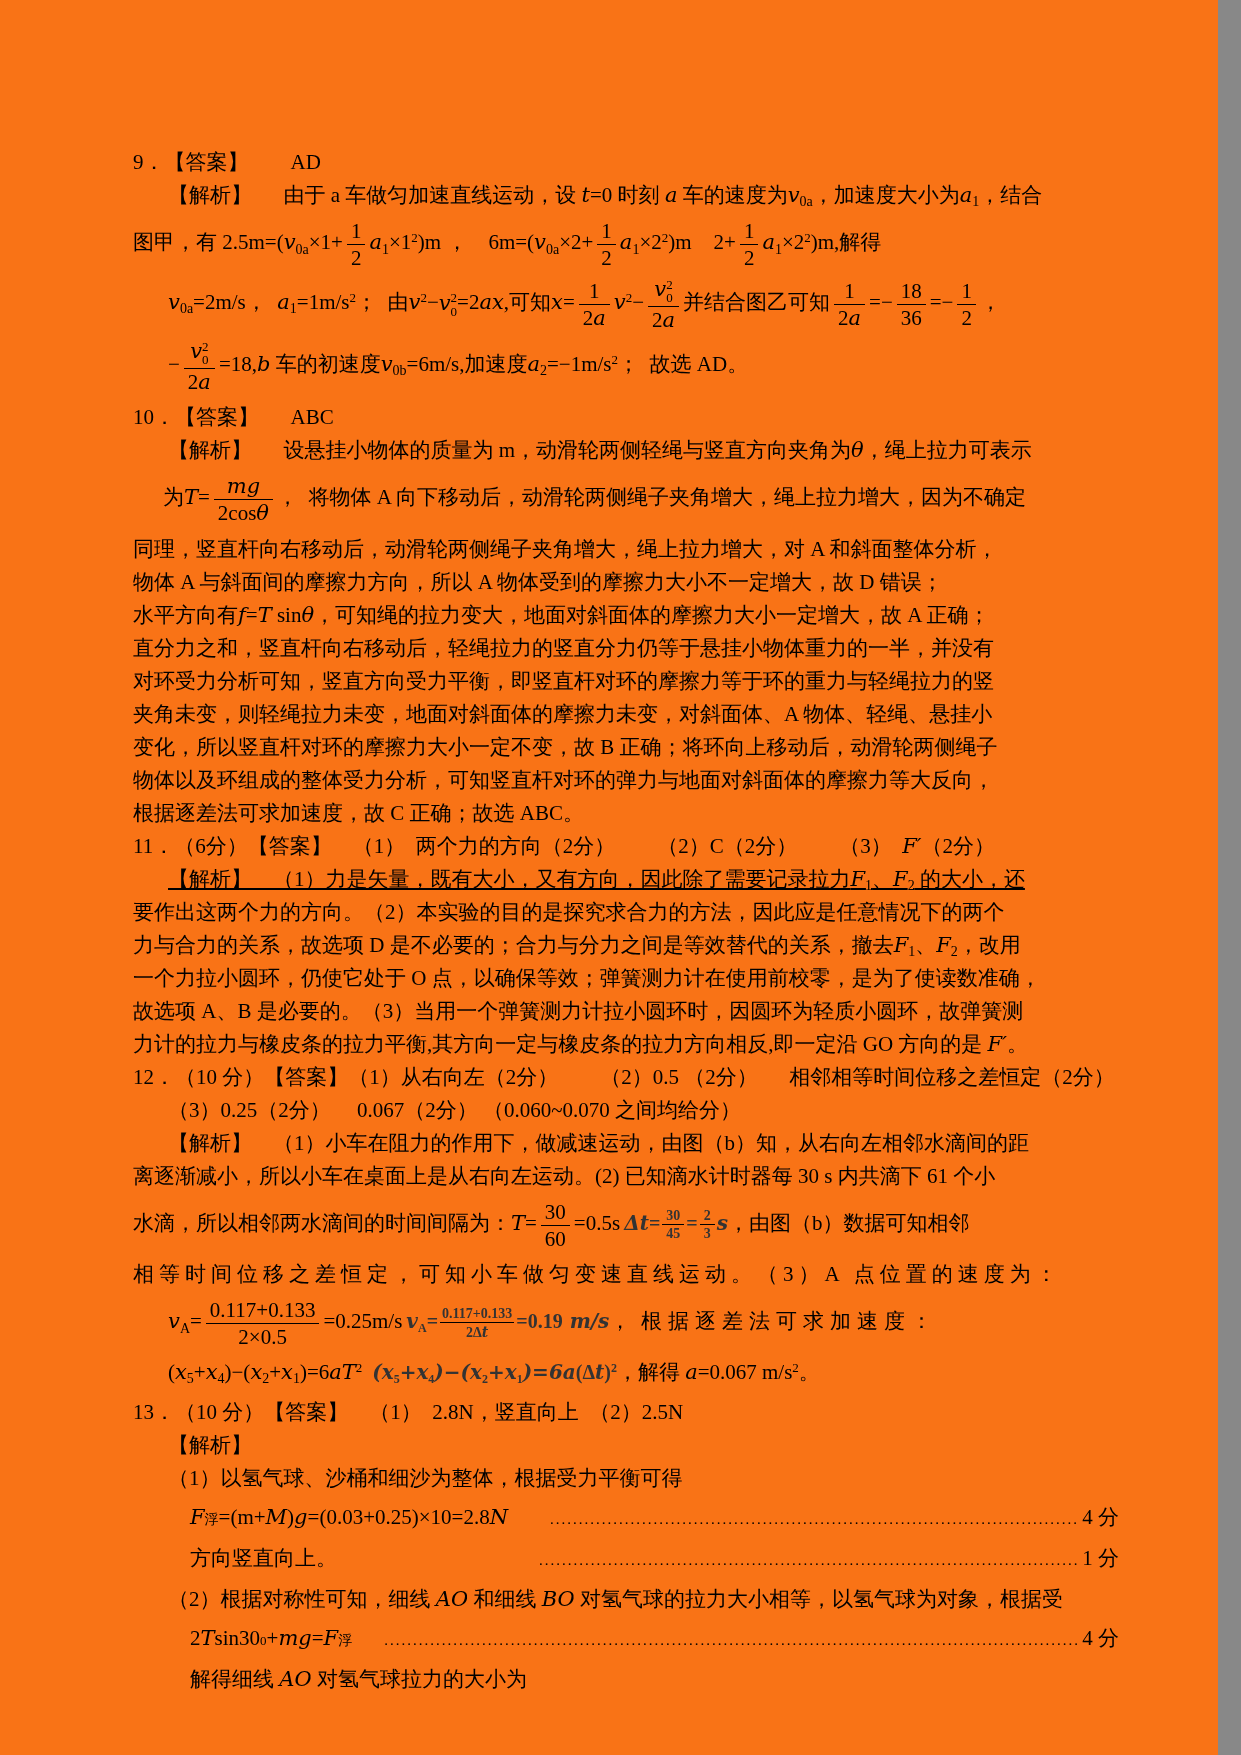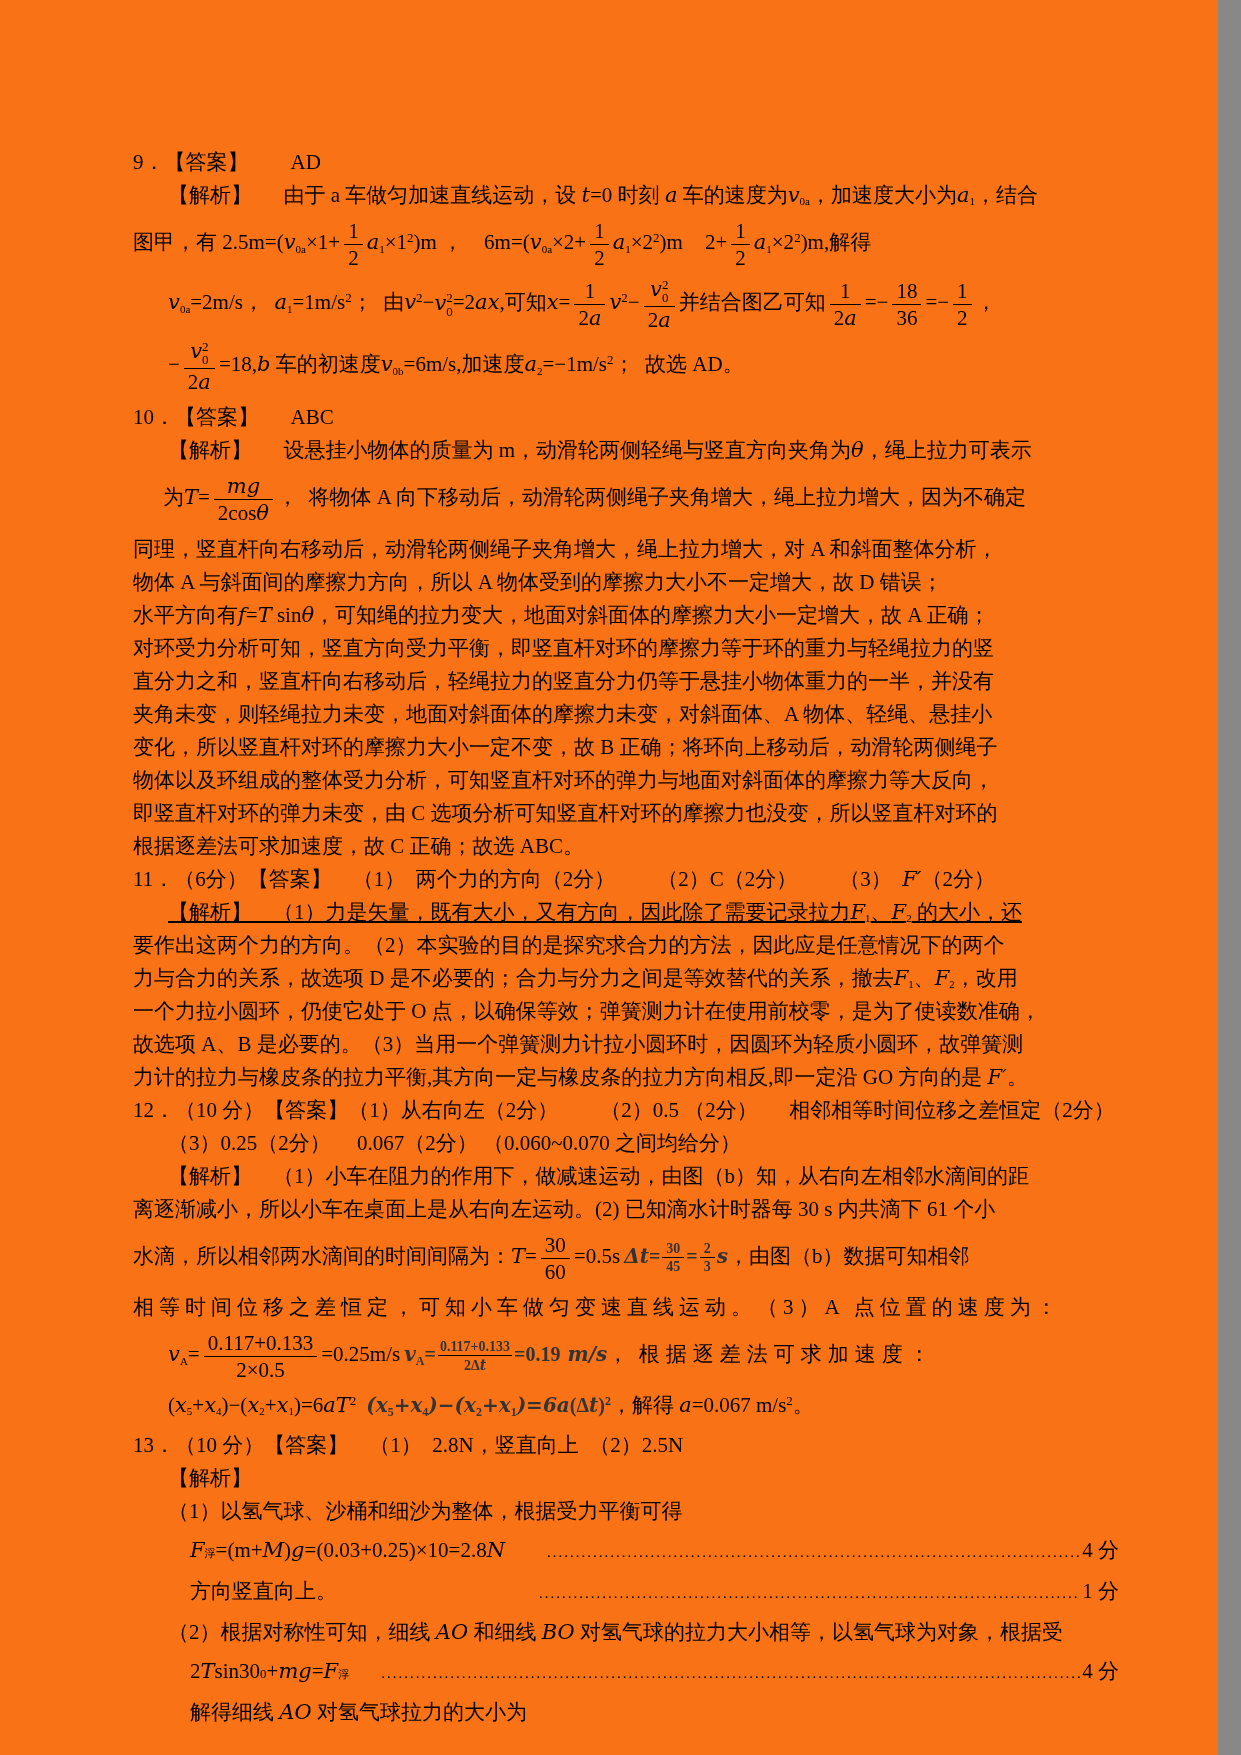--- a/index.html
+++ b/index.html
@@ -19,21 +19,21 @@
   .ln{
     min-height:33px;line-height:33px;
     white-space:nowrap;
   }
   .fl{margin:7px 0;}
   .dl{display:flex;align-items:baseline;margin:6px 0;}
   .tx{font-style:normal;}
   .w{letter-spacing:6px;}
   .js{letter-spacing:5px;}
   .mv{font-style:italic;font-family:"DejaVu Serif","Liberation Serif",serif;}
-  sub.sb{font-size:11px;line-height:0;vertical-align:-0.3em;font-style:normal;}
+  sub.sb{font-size:14px;line-height:0;vertical-align:-0.3em;font-style:normal;}
   sup.sp2{font-size:13px;line-height:0;vertical-align:0.55em;font-style:normal;}
   .gap{display:inline-block;}
   .fr{
     display:inline-block;text-align:center;vertical-align:middle;
     margin:0 4px;line-height:1.15;
   }
   .fr .n{display:block;padding:0 4px 1px;border-bottom:1.5px solid #000;}
   .fr .d{display:block;padding:1px 4px 0;}
   .ssw{display:inline-block;white-space:nowrap;}
   .ss{
@@ -74,26 +74,25 @@
                   <span class="dn2">0</span>
                 </span></span></span><span class="d"><span class="tx">2</span><span class="mv">a</span></span></span><span class="tx">=18,</span><span class="mv">b</span><span class="tx"> 车的初速度</span><span class="mv">v</span><sub class="sb">0b</sub><span class="tx">=6m/s,加速度</span><span class="mv">a</span><sub class="sb">2</sub><span class="tx">=−1m/s</span><sup class="sp2">2</sup><span class="tx">； 故选 AD。</span></div>
       </section>
       <section>
         <div class="ln"><span class="tx">10．【答案】　 ABC</span></div>
         <div class="ln" style="margin-left: 35px;"><span class="tx">【解析】　 设悬挂小物体的质量为 m，动滑轮两侧轻绳与竖直方向夹角为</span><span class="mv">θ</span><span class="tx">，绳上拉力可表示</span></div>
         <div class="ln fl" style="margin-left: 30px;"><span class="tx">为</span><span class="mv">T</span><span class="tx">=</span><span class="fr"><span class="n"><span class="mv">mg</span></span><span class="d"><span class="tx">2cos</span><span class="mv">θ</span></span></span><span class="tx">， 将物体 A 向下移动后，动滑轮两侧绳子夹角增大，绳上拉力增大，因为不确定</span></div>
         <div class="ln"><span class="tx">同理，竖直杆向右移动后，动滑轮两侧绳子夹角增大，绳上拉力增大，对 A 和斜面整体分析，</span></div>
         <div class="ln"><span class="tx">物体 A 与斜面间的摩擦力方向，所以 A 物体受到的摩擦力大小不一定增大，故 D 错误；</span></div>
         <div class="ln"><span class="tx">水平方向有</span><span class="mv">f</span><span class="tx">=</span><span class="mv">T</span><span class="tx"> sin</span><span class="mv">θ</span><span class="tx">，可知绳的拉力变大，地面对斜面体的摩擦力大小一定增大，故 A 正确；</span></div>
+        <div class="ln"><span class="tx">直分力之和，竖直杆向右移动后，轻绳拉力的竖直分力仍等于悬挂小物体重力的一半，并没有</span></div>
         <div class="ln"><span class="tx">对环受力分析可知，竖直方向受力平衡，即竖直杆对环的摩擦力等于环的重力与轻绳拉力的竖</span></div>
-        <div class="ln"><span class="tx">直分力之和，竖直杆向右移动后，轻绳拉力的竖直分力仍等于悬挂小物体重力的一半，并没有</span></div>
         <div class="ln"><span class="tx">夹角未变，则轻绳拉力未变，地面对斜面体的摩擦力未变，对斜面体、A 物体、轻绳、悬挂小</span></div>
         <div class="ln"><span class="tx">变化，所以竖直杆对环的摩擦力大小一定不变，故 B 正确；将环向上移动后，动滑轮两侧绳子</span></div>
         <div class="ln"><span class="tx">物体以及环组成的整体受力分析，可知竖直杆对环的弹力与地面对斜面体的摩擦力等大反向，</span></div>
-        <div class="ln"><span class="tx">即竖直杆对环的弹力未变，由 C 选项分析可知竖直杆对环的摩擦力也没变，所以竖直杆对环的</span></div>
         <div class="ln"><span class="tx">根据逐差法可求加速度，故 C 正确；故选 ABC。</span></div>
       </section>
       <section>
         <div class="ln"><span class="tx">11．（6分）【答案】　（1） 两个力的方向（2分）　　（2）C（2分）　　（3） </span><span class="mv">F′</span><span class="tx">（2分）</span></div>
         <div class="ln" style="margin-left: 35px; text-decoration: underline;"><span class="tx">【解析】　（1）力是矢量，既有大小，又有方向，因此除了需要记录拉力</span><span class="mv">F</span><sub class="sb">1</sub><span class="tx">、</span><span class="mv">F</span><sub class="sb">2</sub><span class="tx"> 的大小，还</span></div>
         <div class="ln"><span class="tx">要作出这两个力的方向。（2）本实验的目的是探究求合力的方法，因此应是任意情况下的两个</span></div>
         <div class="ln"><span class="tx">力与合力的关系，故选项 D 是不必要的；合力与分力之间是等效替代的关系，撤去</span><span class="mv">F</span><sub class="sb">1</sub><span class="tx">、</span><span class="mv">F</span><sub class="sb">2</sub><span class="tx">，改用</span></div>
         <div class="ln"><span class="tx">一个力拉小圆环，仍使它处于 O 点，以确保等效；弹簧测力计在使用前校零，是为了使读数准确，</span></div>
         <div class="ln"><span class="tx">故选项 A、B 是必要的。（3）当用一个弹簧测力计拉小圆环时，因圆环为轻质小圆环，故弹簧测</span></div>
         <div class="ln"><span class="tx">力计的拉力与橡皮条的拉力平衡,其方向一定与橡皮条的拉力方向相反,即一定沿 GO 方向的是 </span><span class="mv">F′</span><span class="tx">。</span></div>

